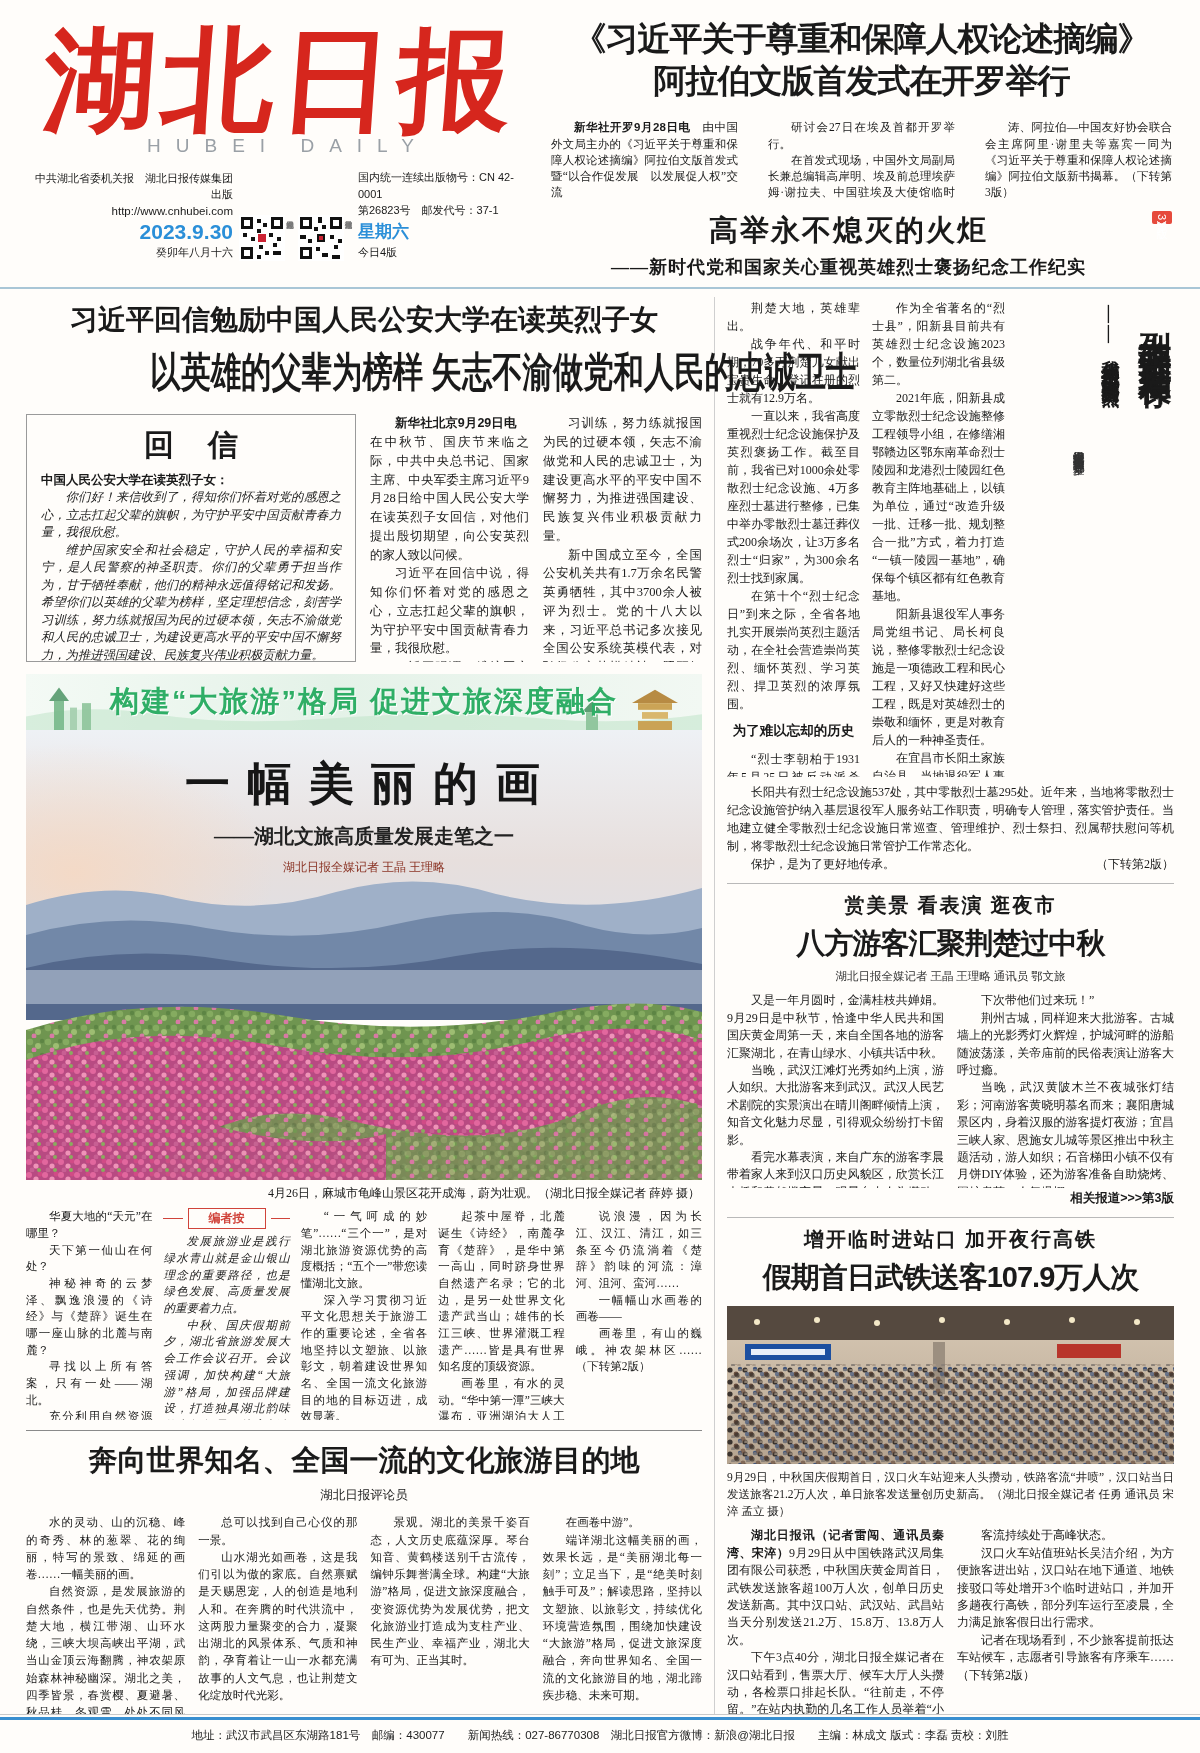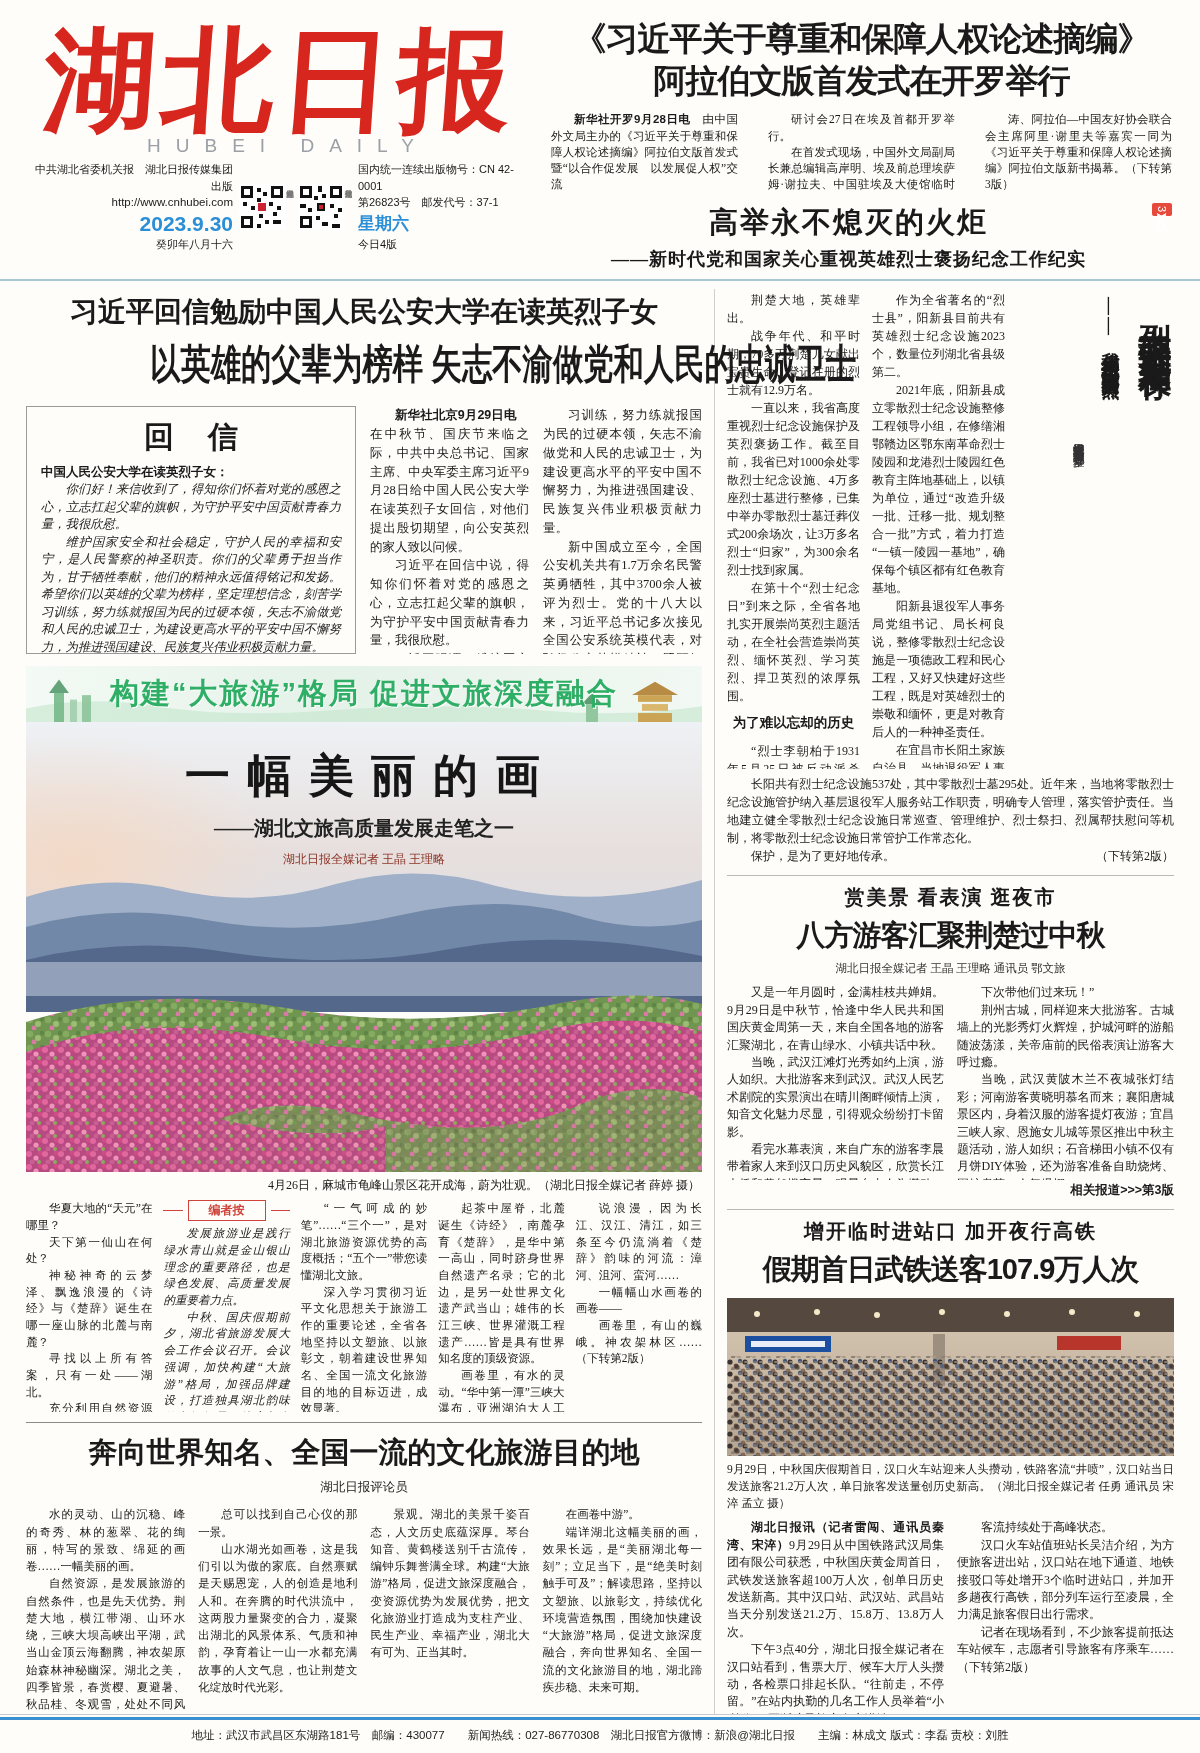--- a/index.html
+++ b/index.html
@@ -5,34 +5,34 @@
   * { margin:0; padding:0; box-sizing:border-box; }
   body { background:#888; font-family:"Liberation Serif","DejaVu Serif",serif; }
   .page { position:relative; width:1200px; height:1753px; margin:0 auto; background:#fffdfa; color:#1a1a1a; overflow:hidden; }
   .sans { font-family:"Liberation Sans","DejaVu Sans",sans-serif; }
 
   
   .header { display:flex; padding:18px 28px 0 28px; gap:18px; }
   .masthead { width:505px; flex:none; }
   .logo { font-family:"DejaVu Serif",serif; font-weight:bold; color:#d6261d; font-size:112px; line-height:1.1; letter-spacing:6px; transform:skewX(-4deg); white-space:nowrap; text-align:center; }
   .logo-en { text-align:center; letter-spacing:15px; color:#9aa0a6; font-size:19px; font-family:"Liberation Sans",sans-serif; margin-top:-6px; padding-left:15px; }
-  .pubinfo { display:flex; margin-top:4px; gap:6px; align-items:center; }
+  .pubinfo { display:flex; margin-top:12px; gap:6px; align-items:flex-end; }
   .pub-left { flex:1; text-align:right; font-size:11px; line-height:1.5; font-family:"Liberation Sans",sans-serif; }
   .pub-left .url { font-size:11.5px; }
   .pub-date { color:#2b8fd8; font-size:21px; font-weight:bold; line-height:1.15; }
   .qr-group { display:flex; gap:4px; }
   .qr-unit { display:flex; gap:1px; }
   .qr { width:46px; height:46px; }
   .qr-label { writing-mode:vertical-rl; font-size:7.5px; color:#777; font-family:"Liberation Sans",sans-serif; line-height:1; }
   .pub-right { width:175px; font-size:11px; line-height:1.5; font-family:"Liberation Sans",sans-serif; }
   .pub-day { color:#2b8fd8; font-size:17px; font-weight:bold; }
 
   .topnews { flex:1; position:relative; }
   .tr-title { text-align:center; font-size:33px; font-weight:bold; line-height:1.28; font-family:"Liberation Sans",sans-serif; letter-spacing:-1px; }
-  .tr-cols { display:flex; gap:30px; margin-top:9px; height:82px; overflow:hidden; }
+  .tr-cols { display:flex; gap:30px; margin-top:17px; height:82px; overflow:hidden; }
   .tr-col { flex:1; font-size:11.5px; line-height:1.4; text-align:justify; }
   .tr-col p, .bodycol p { text-indent:2em; text-align:justify; }
   .torch { margin-top:10px; position:relative; padding-right:26px; }
   .torch-title { text-align:center; font-size:29px; font-weight:900; letter-spacing:2px; }
   .torch-sub { text-align:center; font-size:18px; font-weight:bold; margin-top:4px; letter-spacing:1px; }
   .edition-badge { position:absolute; right:0; top:0; width:20px; background:#e64a3c; color:#fff; writing-mode:vertical-rl; font-size:11px; line-height:20px; text-align:center; padding:3px 0; border-radius:2px; font-family:"Liberation Sans",sans-serif; }
 
   .main-rule { height:2px; background:#a9c6d6; margin:8px 0 0 0; }
 
   

